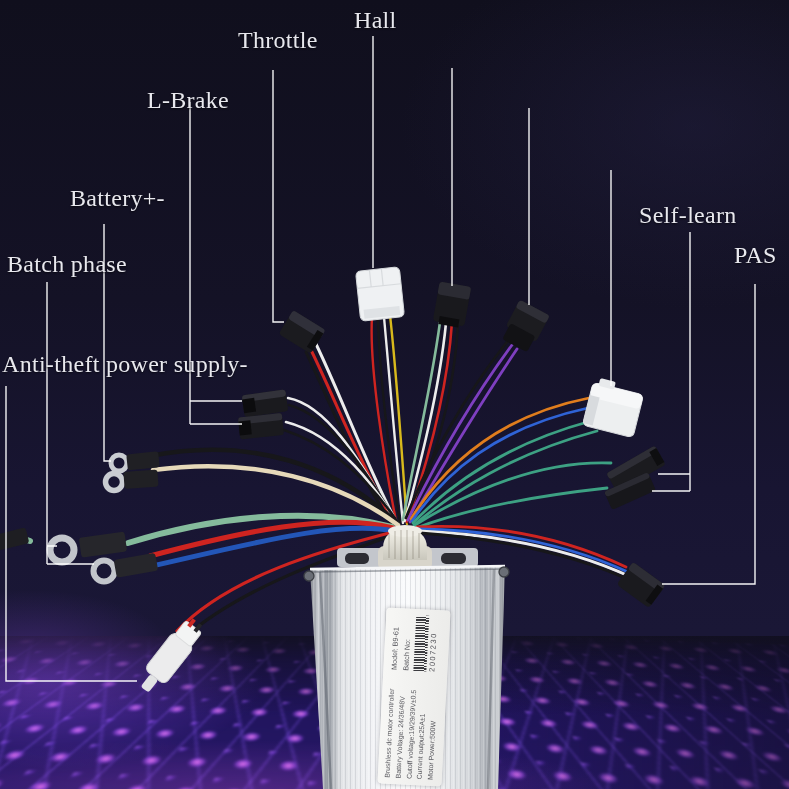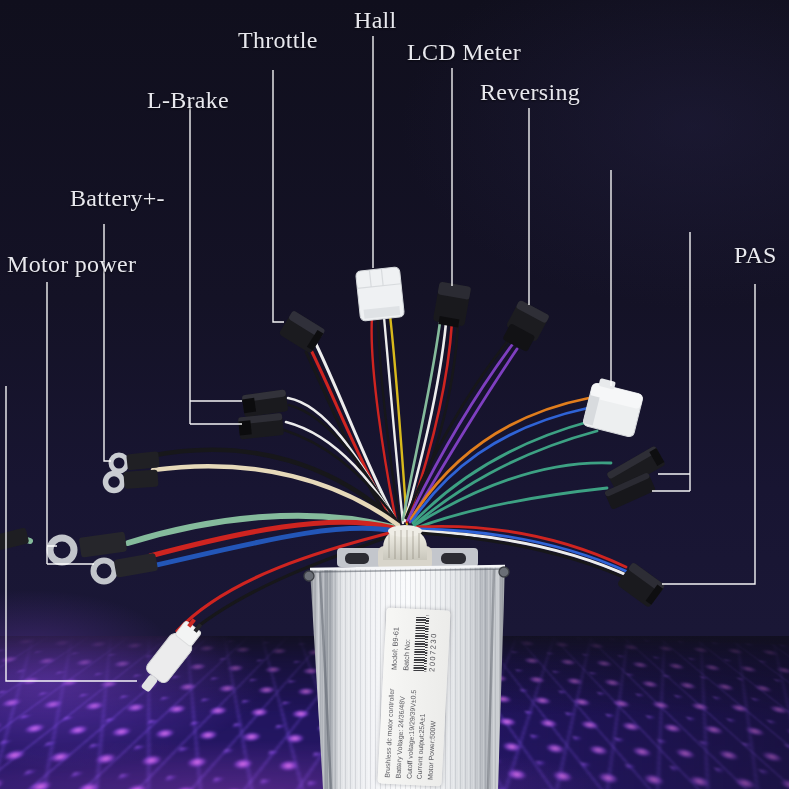--- a/index.html
+++ b/index.html
@@ -277,19 +277,19 @@
       <path d="M529,108 V305"></path>
       <path d="M611,170 V386"></path>
       <path d="M690,232 V491 M690,474 H658 M690,491 H652"></path>
       <path d="M755,284 V584 H662"></path>
     </g>
   </svg>
 
   <div class="co-label" style="left:354px;top:7px">Hall</div>
   <div class="co-label" style="left:238px;top:27px">Throttle</div>
   <div class="co-label" style="left:147px;top:87px">L-Brake</div>
-  <div class="co-label" style="left:407px;top:39px">LCD Meter</div>
-  <div class="co-label" style="left:480px;top:79px">Reversing</div>
+  <div class="co-label" style="left:639px;top:202px">Self-learn</div>
   <div class="co-label" style="left:734px;top:242px">PAS</div>
   <div class="co-label" style="left:70px;top:185px">Battery+-</div>
-  <div class="co-label" style="left:7px;top:251px">Motor power</div>
+  <div class="co-label" style="left:7px;top:251px">Batch phase</div>
+  <div class="co-label" style="left:2px;top:351px">Anti-theft power supply-</div>
 
 </div>
 
 </body></html>

